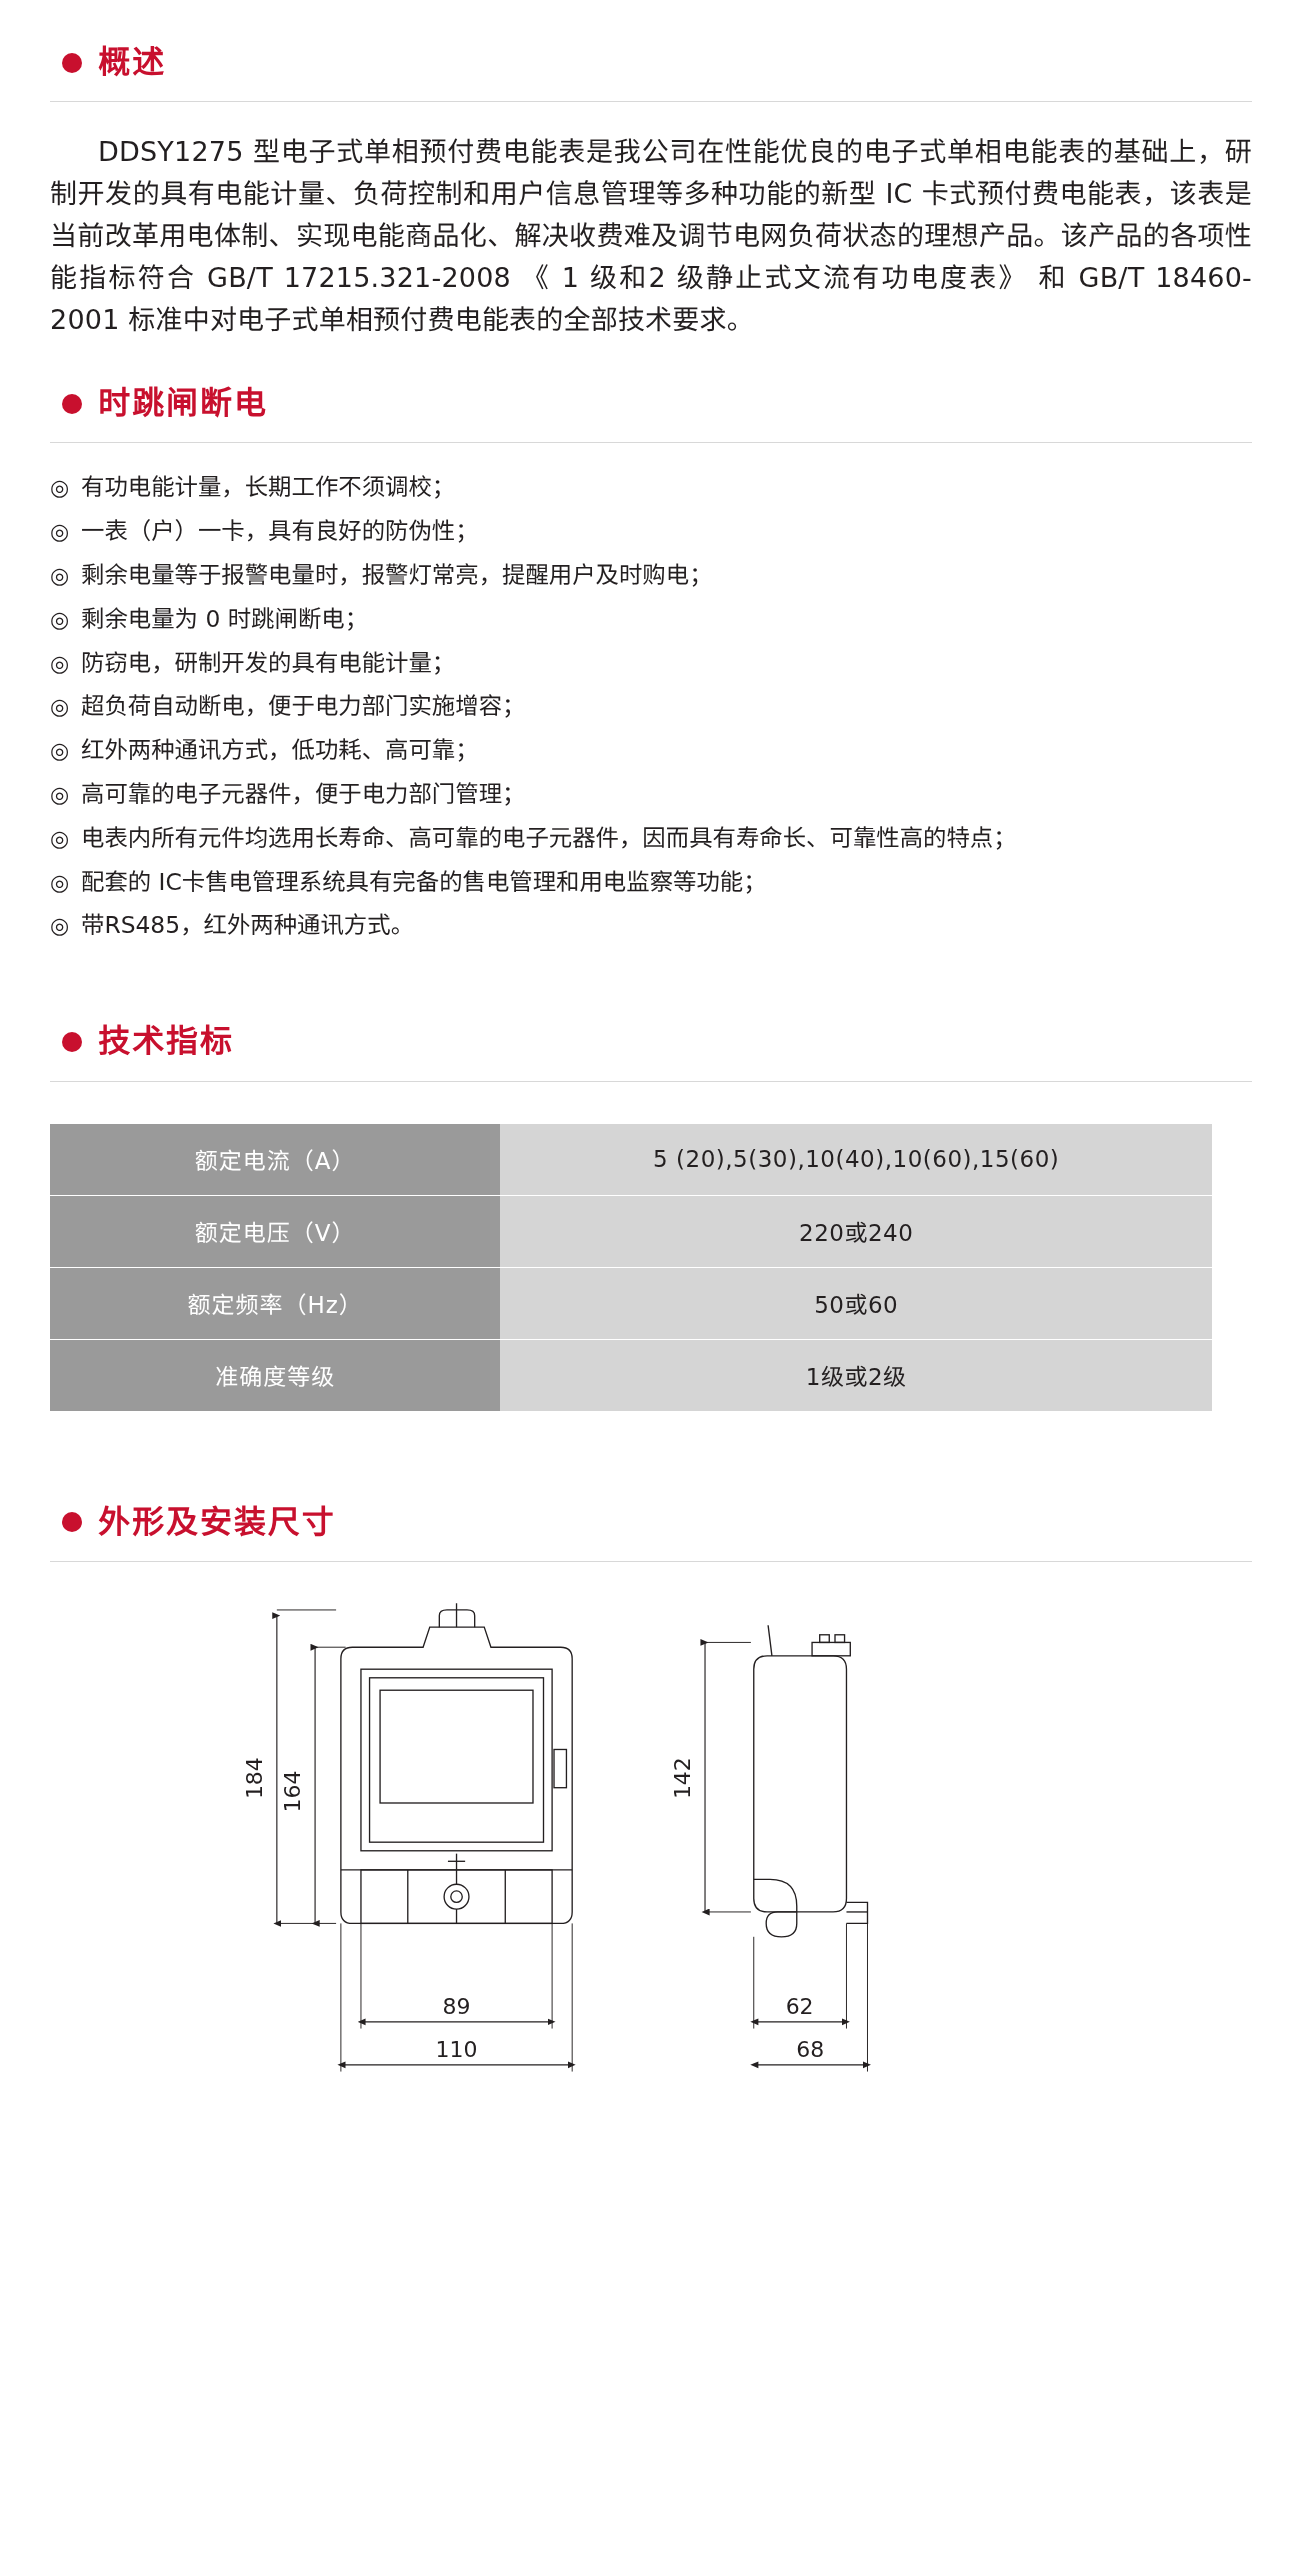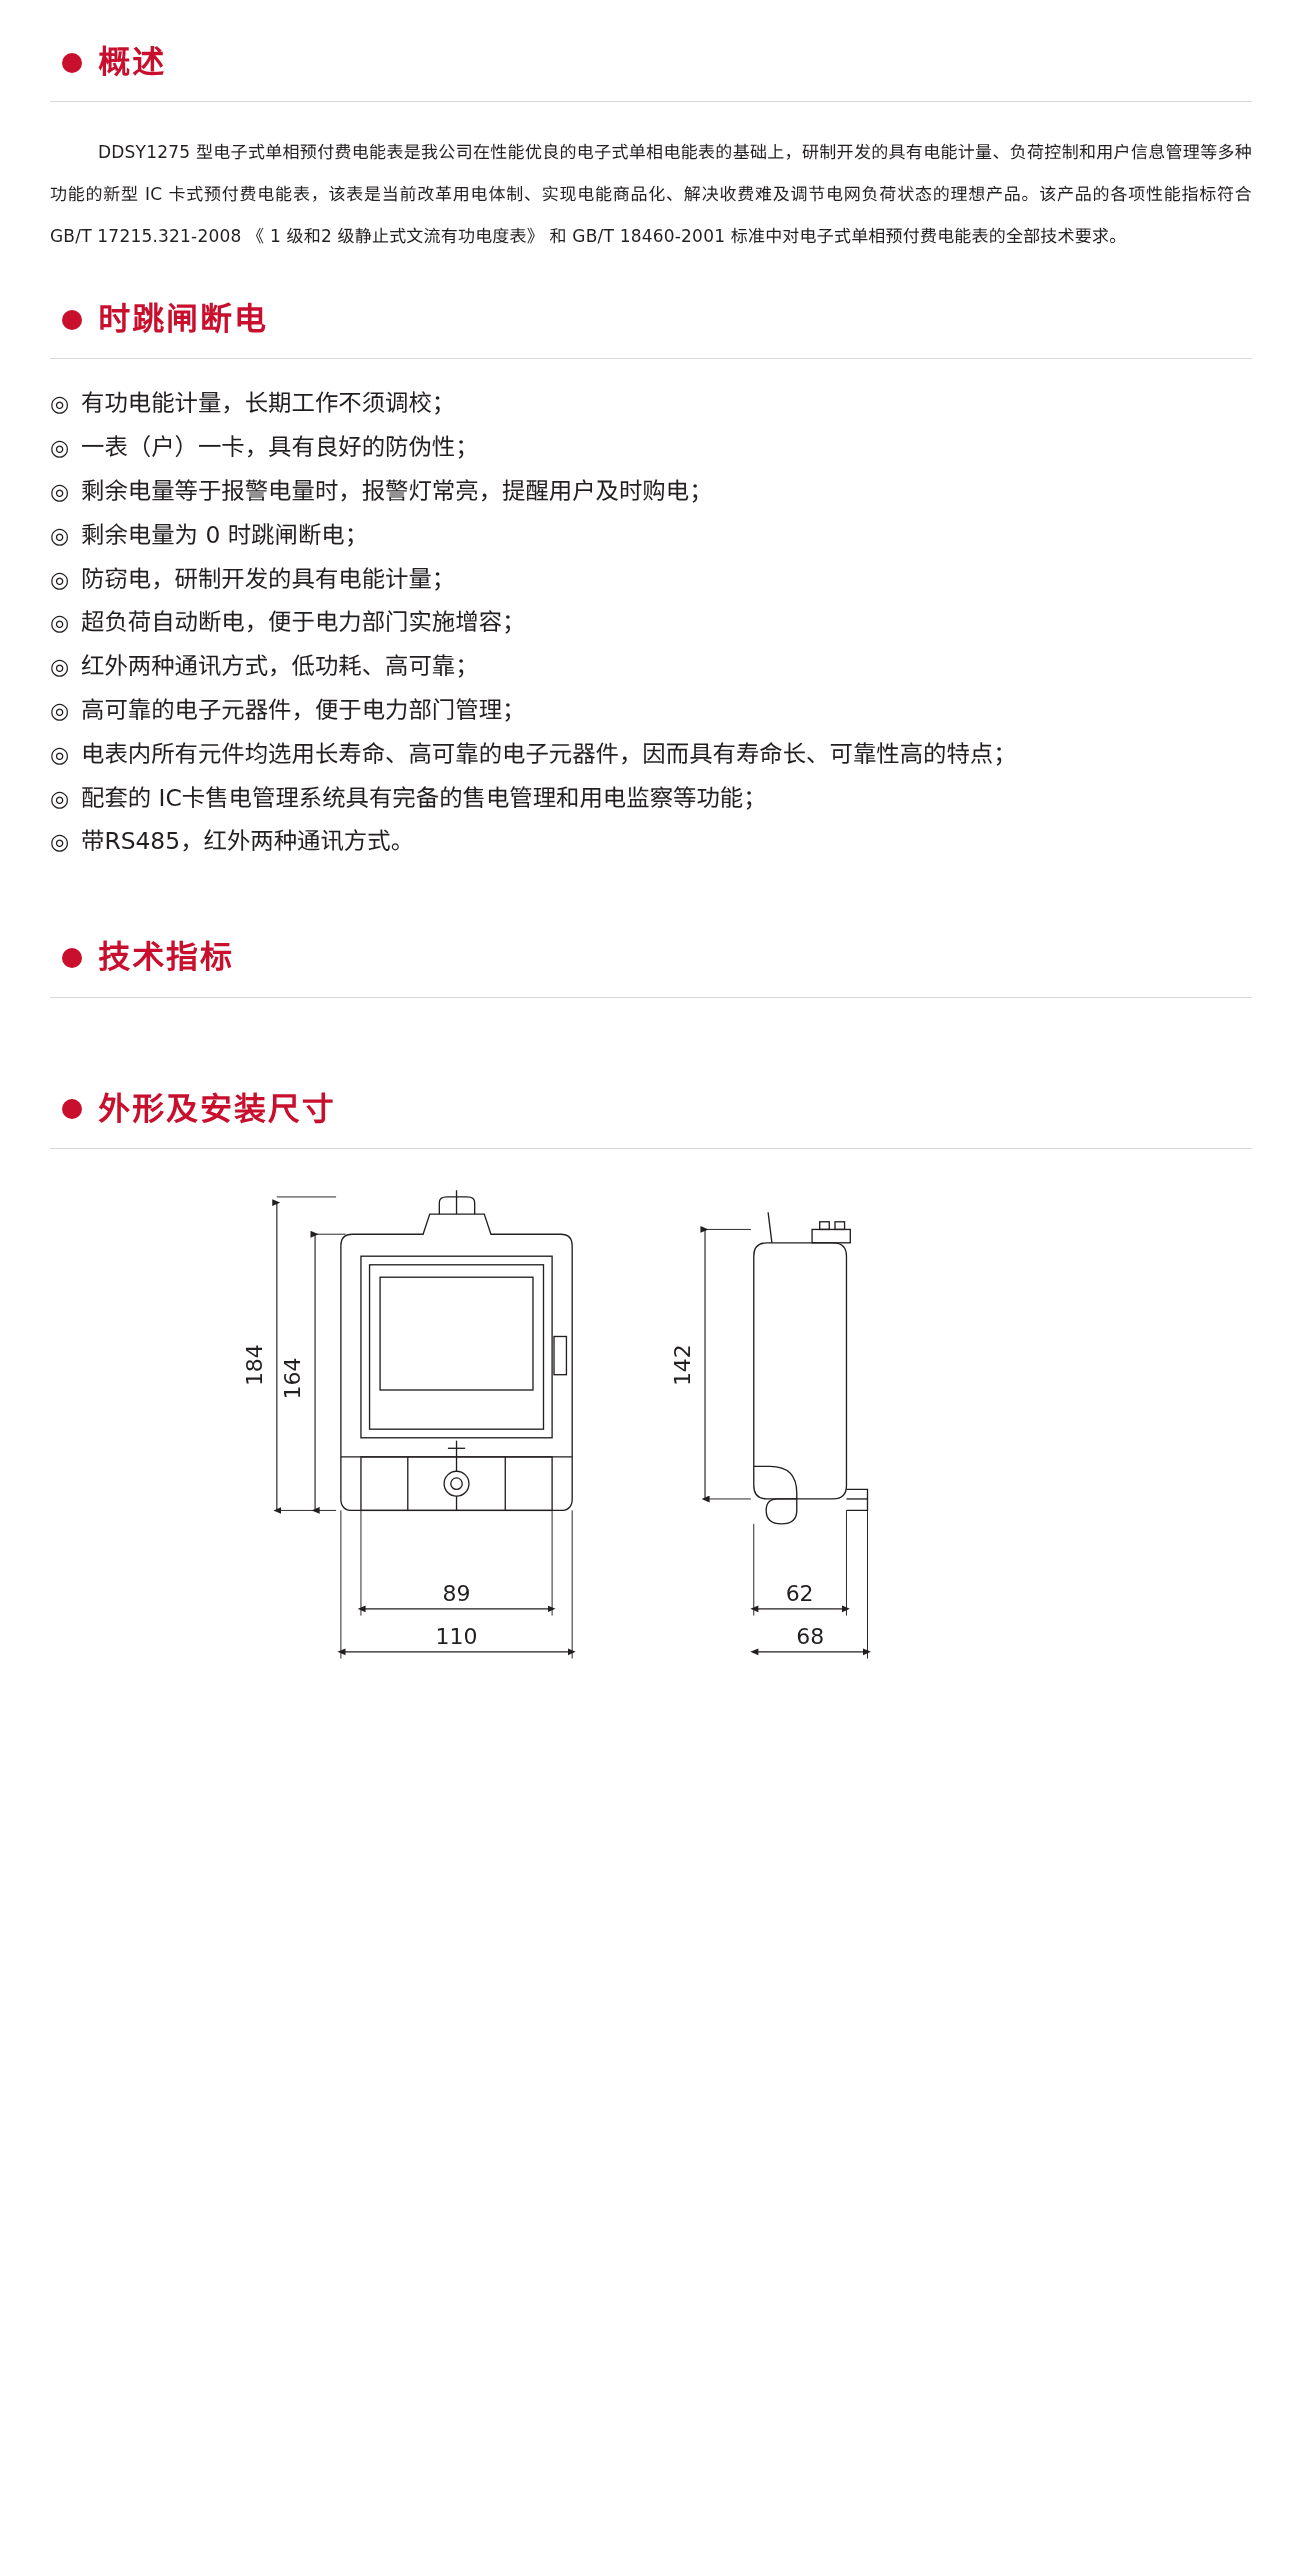--- a/index.html
+++ b/index.html
@@ -47,21 +47,21 @@
   }
   .rule {
     height: 1px;
     background: #d8d8d8;
     border: 0;
     margin: 21px 0 0 0;
   }
 
   
   .overview-body {
-    font-size: 17px;
+    font-size: 27px;
     line-height: 42px;
     text-align: justify;
     text-justify: inter-ideograph;
     margin: 29px 0 0 0;
     letter-spacing: 0.2px;
   }
   .overview-body .indent { display: inline-block; width: 48px; }
 
   
   .feature-list {
@@ -196,20 +196,42 @@
       <span class="feature-text">带RS485，红外两种通讯方式。</span>
     </li>
   </ul>
 
   <div class="section-head" style="padding-top:67px">
     <span class="bullet-dot"></span>
     <span class="section-title">技术指标</span>
   </div>
   <hr class="rule">
 
+  <div class="spec-wrap">
+    <table class="spec">
+      <tbody>
+        <tr>
+          <td class="spec-label">额定电流（A）</td>
+          <td class="spec-value">5 (20),5(30),10(40),10(60),15(60)</td>
+        </tr>
+        <tr>
+          <td class="spec-label">额定电压（V）</td>
+          <td class="spec-value">220或240</td>
+        </tr>
+        <tr>
+          <td class="spec-label">额定频率（Hz）</td>
+          <td class="spec-value">50或60</td>
+        </tr>
+        <tr>
+          <td class="spec-label">准确度等级</td>
+          <td class="spec-value">1级或2级</td>
+        </tr>
+      </tbody>
+    </table>
+  </div>
 
   <div class="section-head" style="padding-top:82px">
     <span class="bullet-dot"></span>
     <span class="section-title">外形及安装尺寸</span>
   </div>
   <hr class="rule">
 
   <div class="dim-wrap">
     <svg class="dim-svg" width="957" height="583" viewBox="0 0 1000 610" xmlns="http://www.w3.org/2000/svg">
       <defs>

